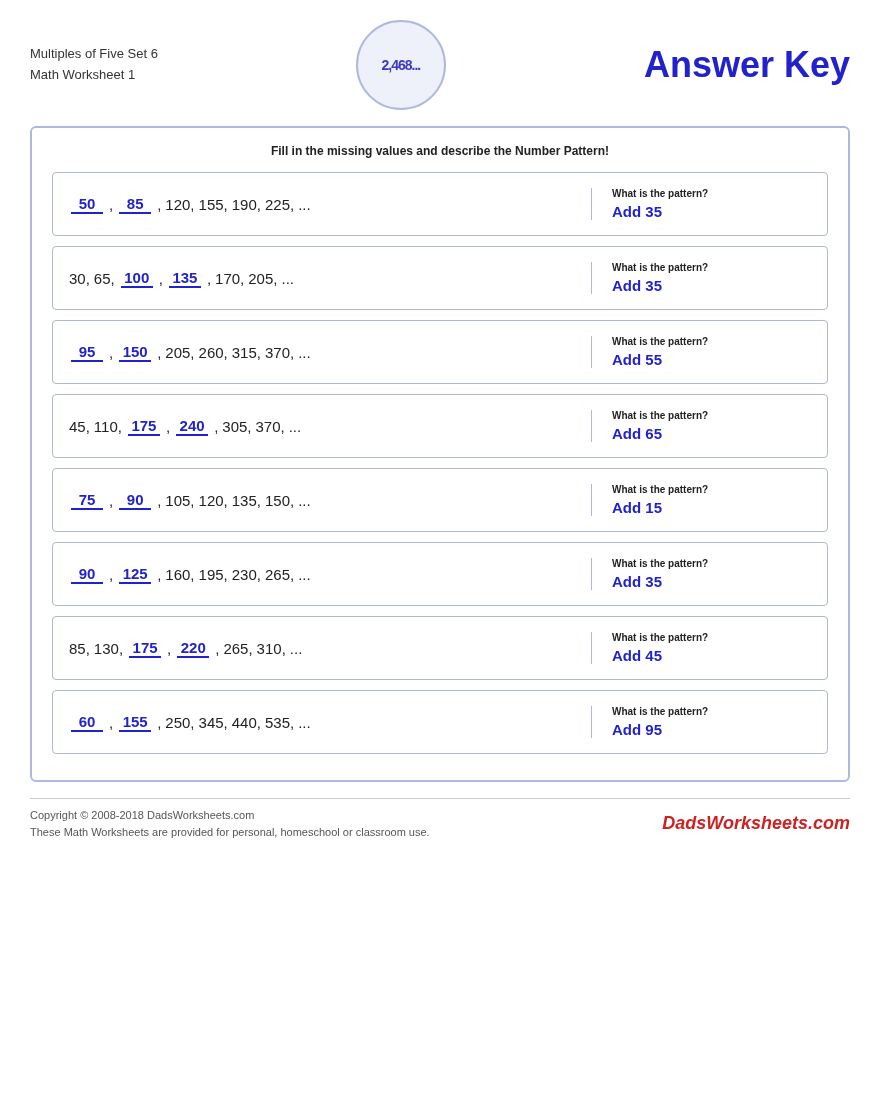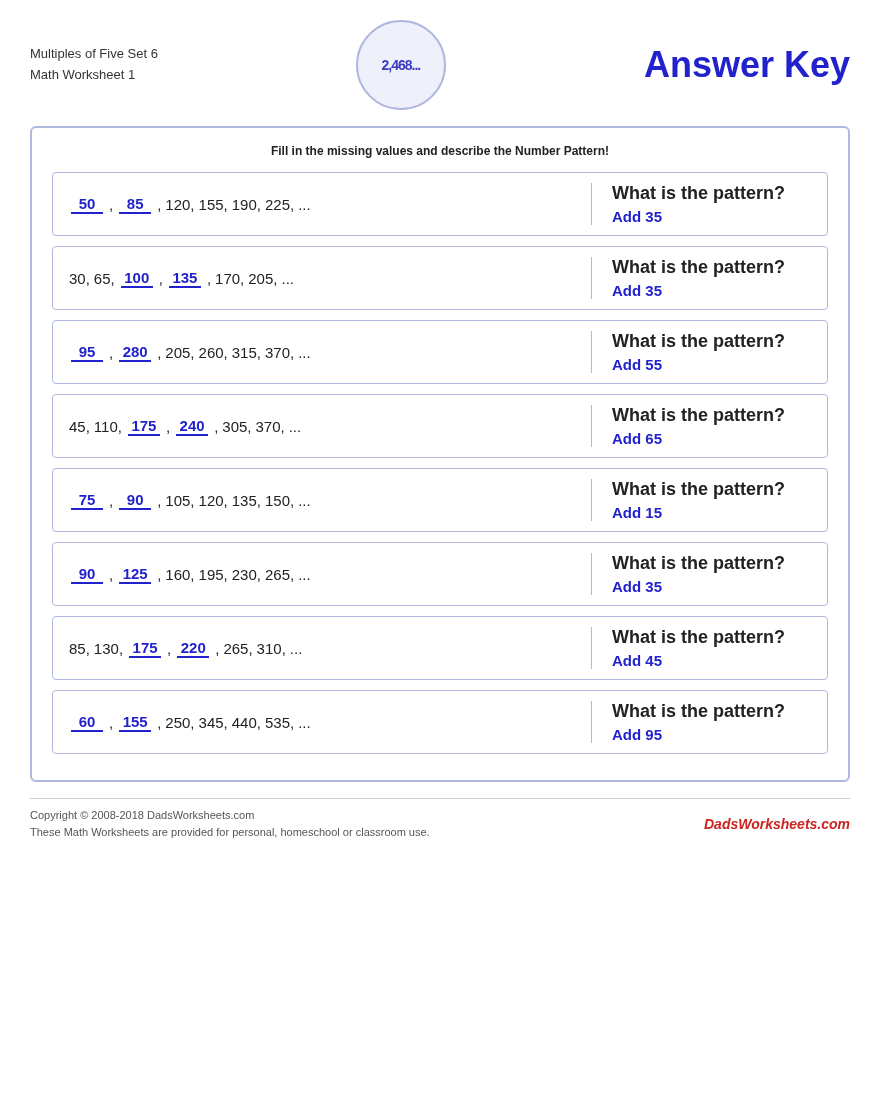--- a/index.html
+++ b/index.html
@@ -126,21 +126,21 @@
 
     .pattern-part {
       width: 220px;
       text-align: left;
       padding-left: 20px;
       border-left: 1.5px solid #b0b8e0;
     }
 
     .pattern-label {
       font-weight: bold;
-      font-size: 18px;
+      font-size: 10px;
       color: #222;
       margin-bottom: 4px;
     }
 
     .pattern-answer {
       font-weight: bold;
       color: #2222cc;
       font-size: 15px;
     }
 
@@ -152,21 +152,21 @@
       align-items: center;
       border-top: 1px solid #ccc;
       padding-top: 8px;
     }
     .footer-left {
       font-size: 11px;
       color: #555;
       line-height: 1.5;
     }
     .footer-logo {
-      font-size: 14px;
+      font-size: 18px;
       font-style: italic;
       color: #2222cc;
       font-weight: bold;
     }
     .footer-logo span {
       color: #cc2222;
     }
   </style>
 </head>
 <body>
@@ -221,21 +221,21 @@
           </div>
           <div class="pattern-part">
             <div class="pattern-label">What is the pattern?</div>
             <div class="pattern-answer">Add 35</div>
           </div>
         </div>
         <div class="problem-row">
           <div class="sequence-part">
             <span class="blank-answer">95</span>
             <span style="white-space: nowrap;"> , </span>
-            <span class="blank-answer">280</span>
+            <span class="blank-answer">150</span>
             <span style="white-space: nowrap;"> , </span>
             <span style="white-space: nowrap;"> 205, </span>
             <span style="white-space: nowrap;"> 260, </span>
             <span style="white-space: nowrap;"> 315, </span>
             <span style="white-space: nowrap;"> 370, </span>
             <span style="white-space: nowrap;"> ... </span>
           </div>
           <div class="pattern-part">
             <div class="pattern-label">What is the pattern?</div>
             <div class="pattern-answer">Add 55</div>

